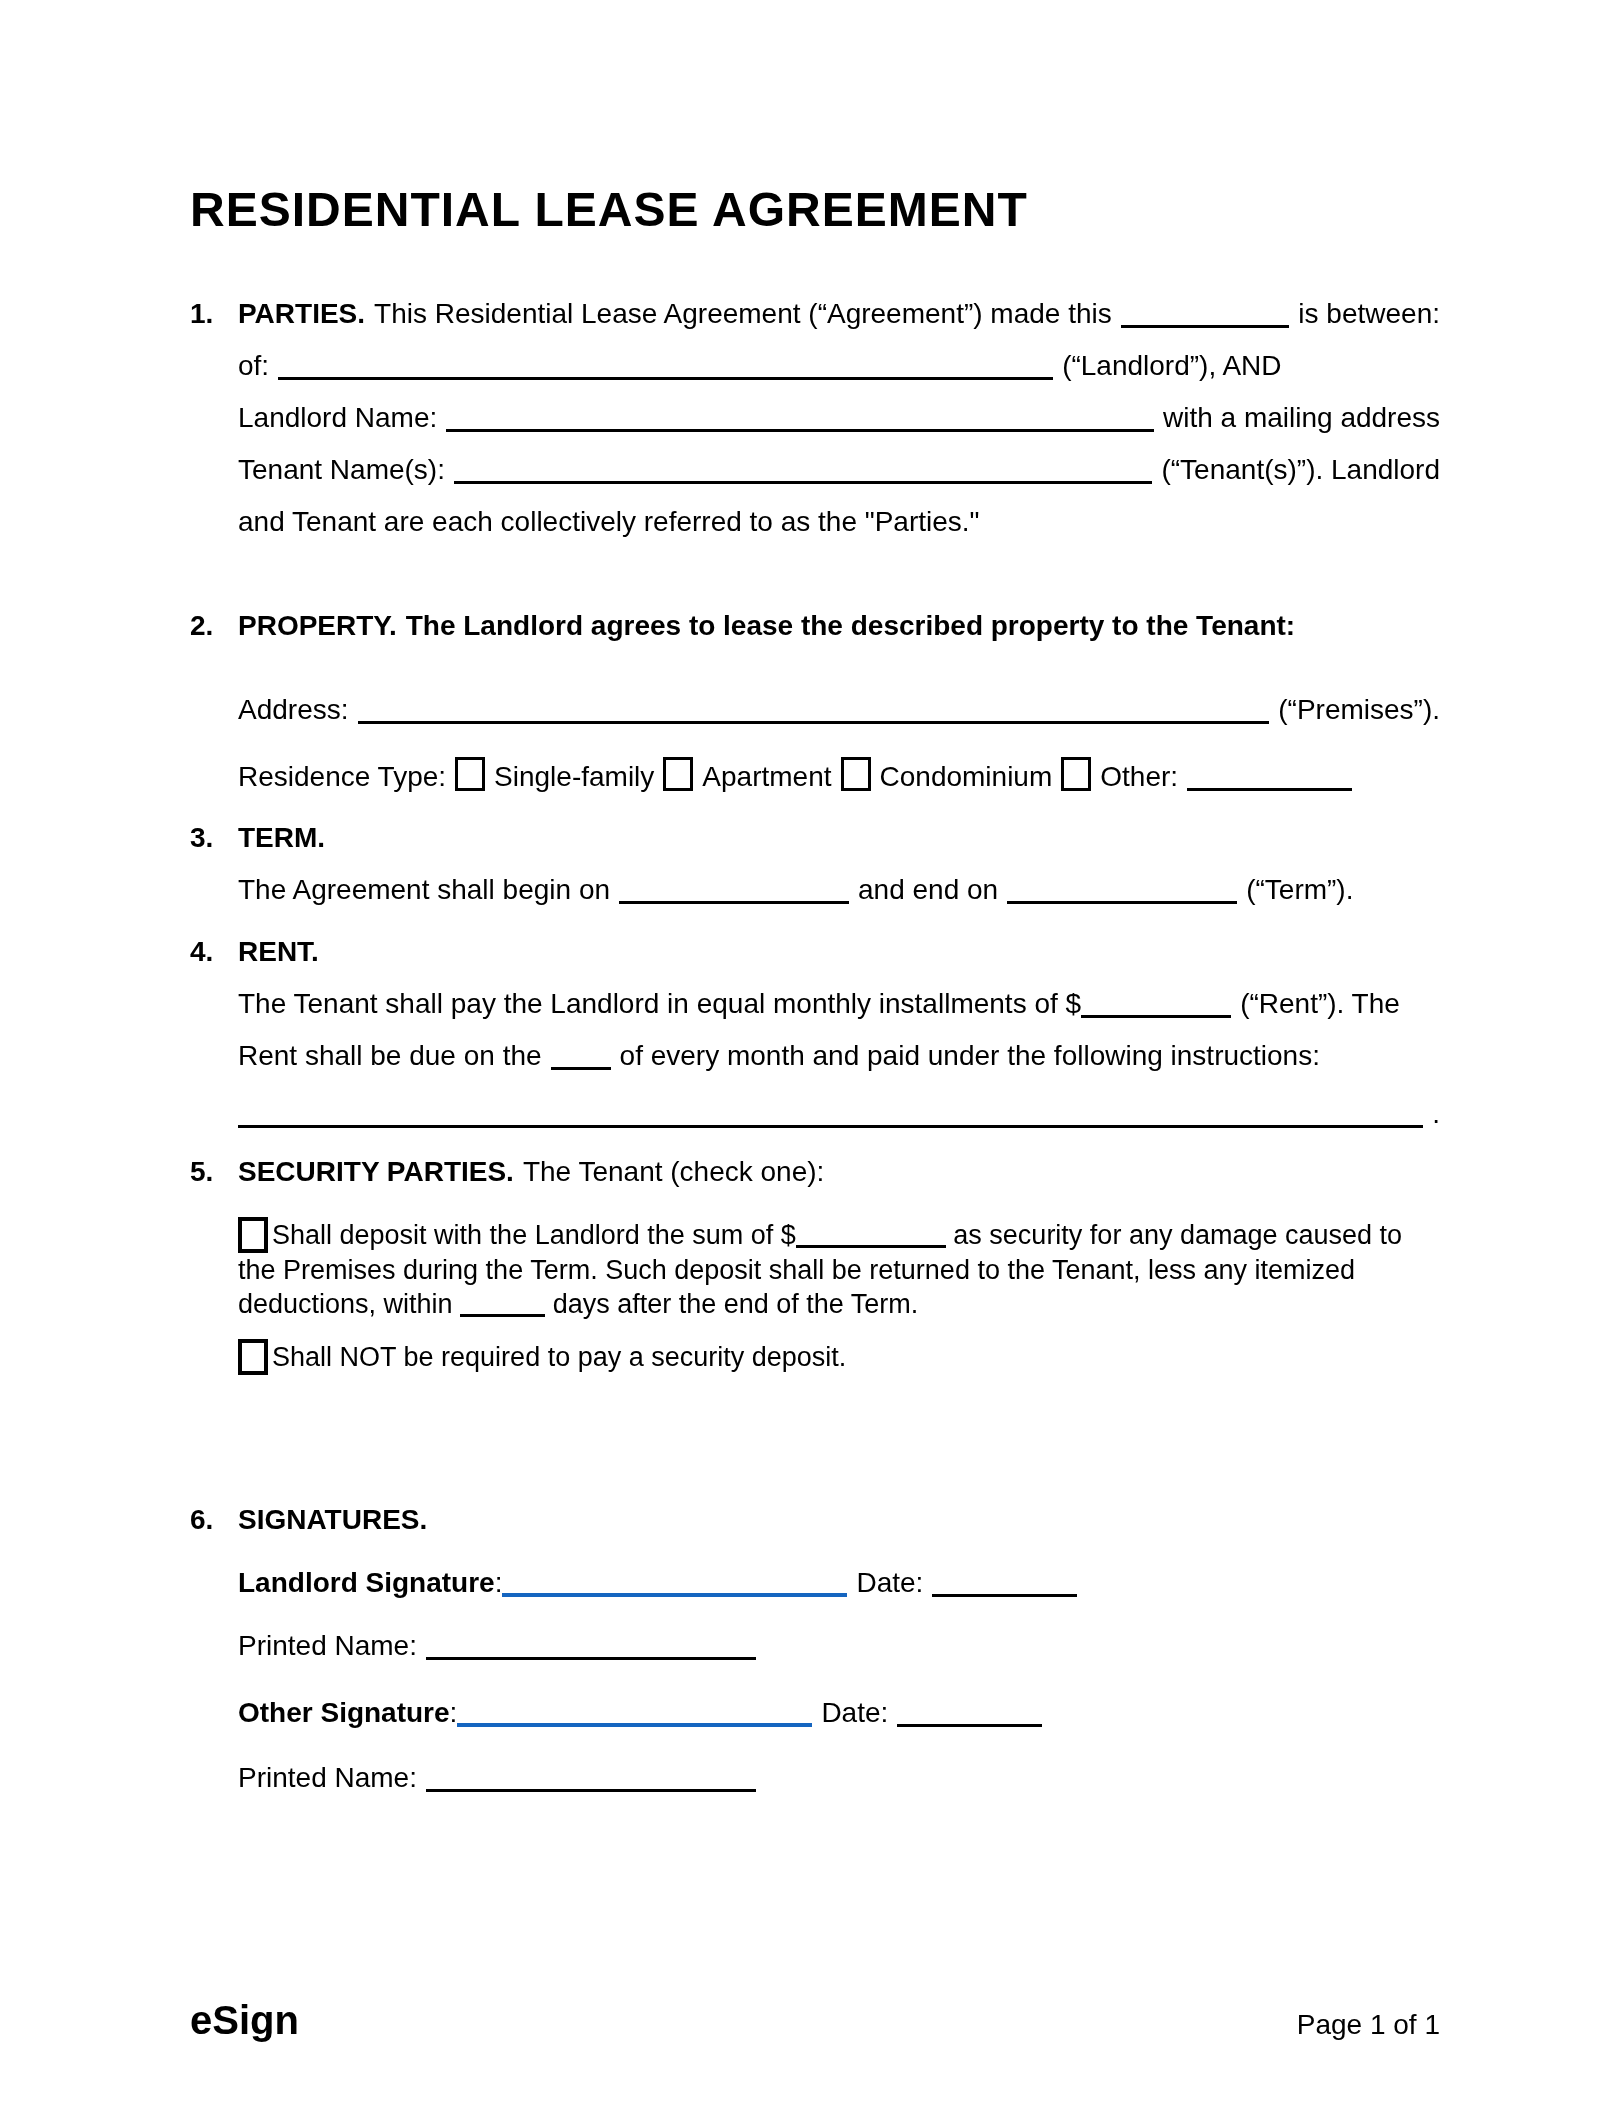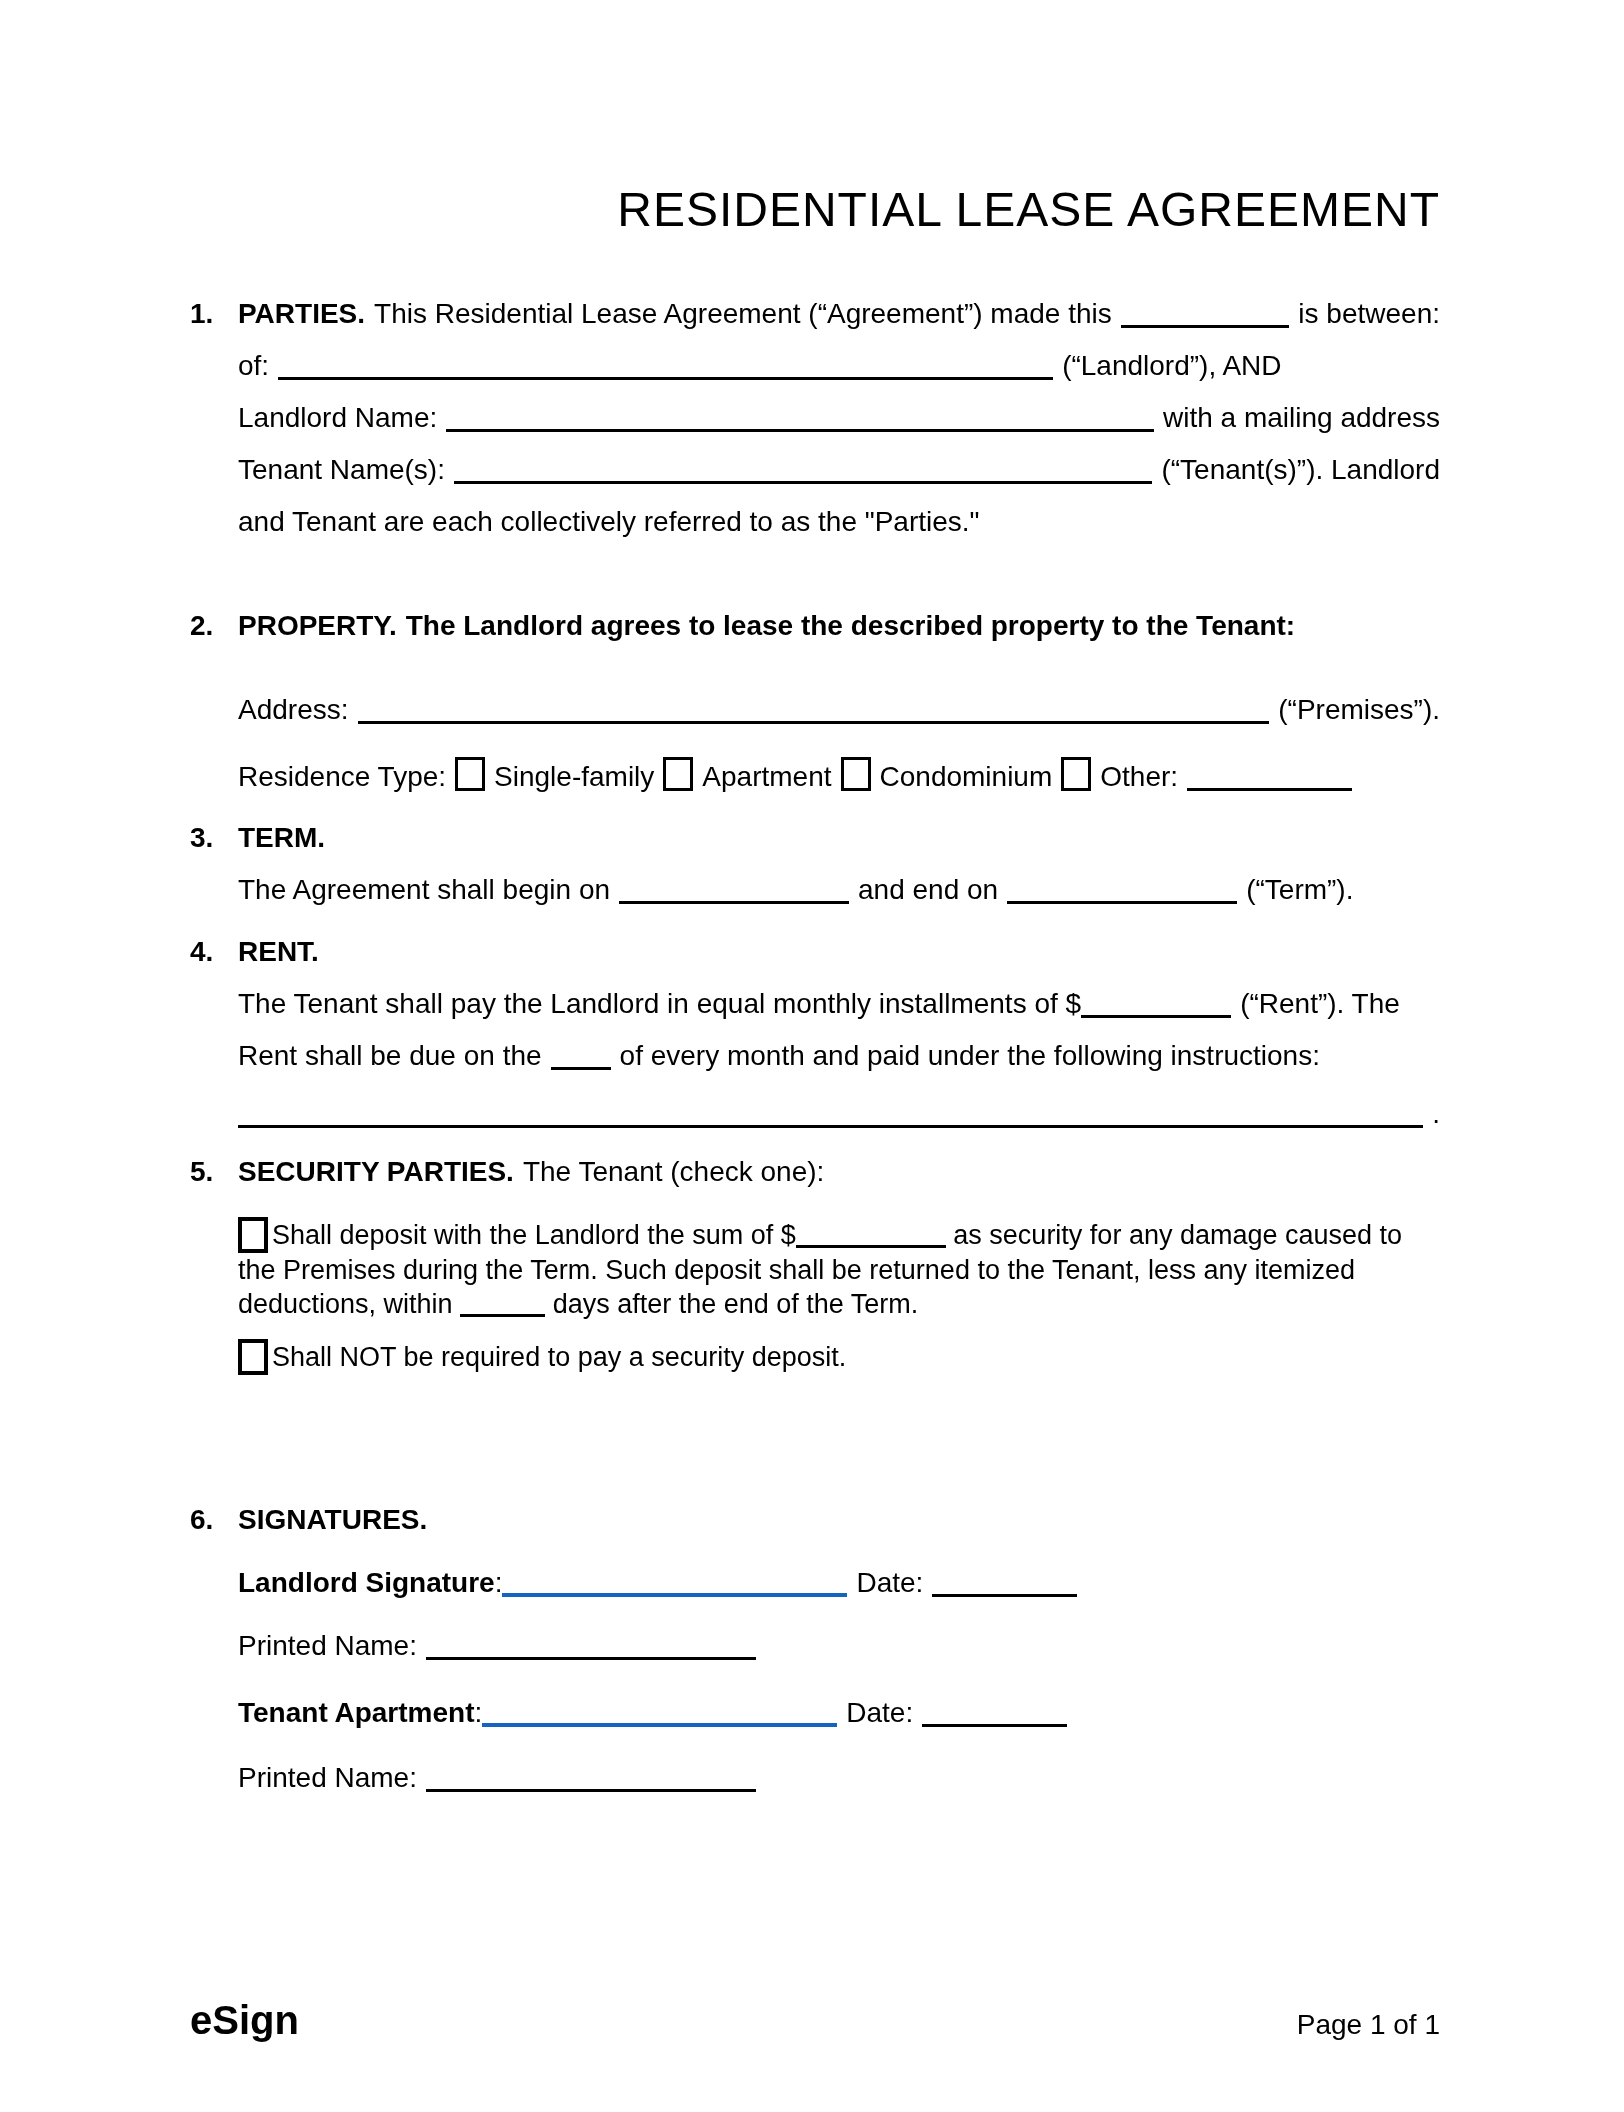--- a/index.html
+++ b/index.html
@@ -5,22 +5,22 @@
   :root { --blue: #1565c0; --ink: #000; }
   * { margin:0; padding:0; box-sizing:border-box; }
   html,body { background:#fff; }
   body {
     width:1624px; height:2112px; position:relative;
     font-family:"Liberation Sans","DejaVu Sans",sans-serif;
     color:var(--ink); font-size:28px;
   }
   .content { position:absolute; left:190px; top:0; width:1250px; }
   .title {
-    margin-top:182px; text-align:right;
-    font-size:48px; font-weight:normal; letter-spacing:1px; line-height:55px;
+    margin-top:182px; text-align:left;
+    font-size:48px; font-weight:bold; letter-spacing:1px; line-height:55px;
   }
   .line {
     display:flex; align-items:baseline; gap:9px;
     padding-left:48px; position:relative; min-height:40px; line-height:40px;
     white-space:nowrap;
   }
   .num { position:absolute; left:0; top:0; font-weight:bold; }
   .b { font-weight:bold; }
   .blank {
     display:inline-block; height:1px; border-bottom:3px solid var(--ink);
@@ -165,21 +165,21 @@
     <span><span class="b">Landlord Signature</span><span>:</span></span>
     <span class="blank blue w345 tight"></span>
     <span>Date:</span>
     <span class="blank w145"></span>
   </div>
   <div class="line mt19">
     <span>Printed Name:</span>
     <span class="blank w330"></span>
   </div>
   <div class="line sigrow mt27">
-    <span><span class="b">Tenant Apartment</span><span>:</span></span>
+    <span><span class="b">Other Signature</span><span>:</span></span>
     <span class="blank blue w355 tight"></span>
     <span>Date:</span>
     <span class="blank w145"></span>
   </div>
   <div class="line mt21">
     <span>Printed Name:</span>
     <span class="blank w330"></span>
   </div>
 
   <div class="footer">

